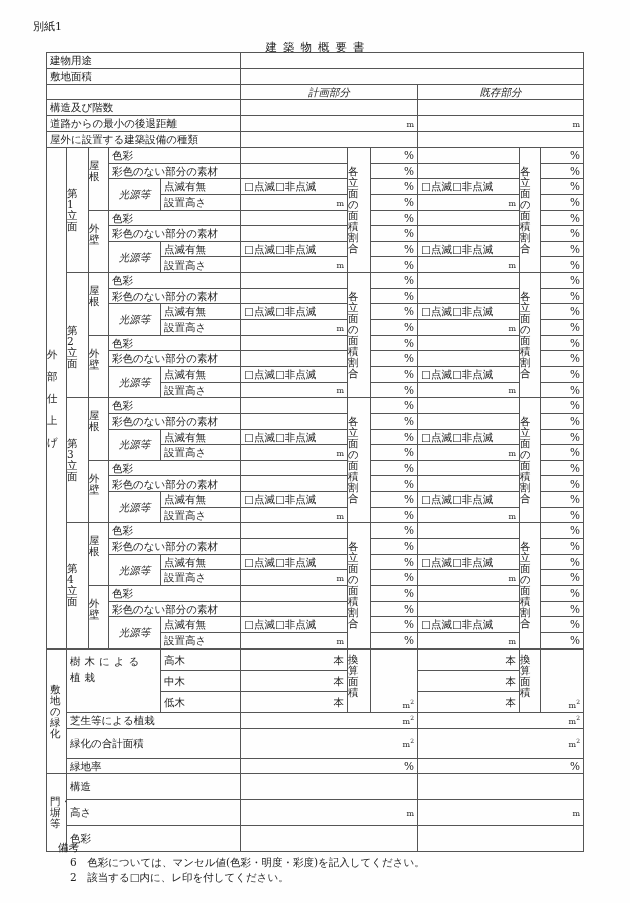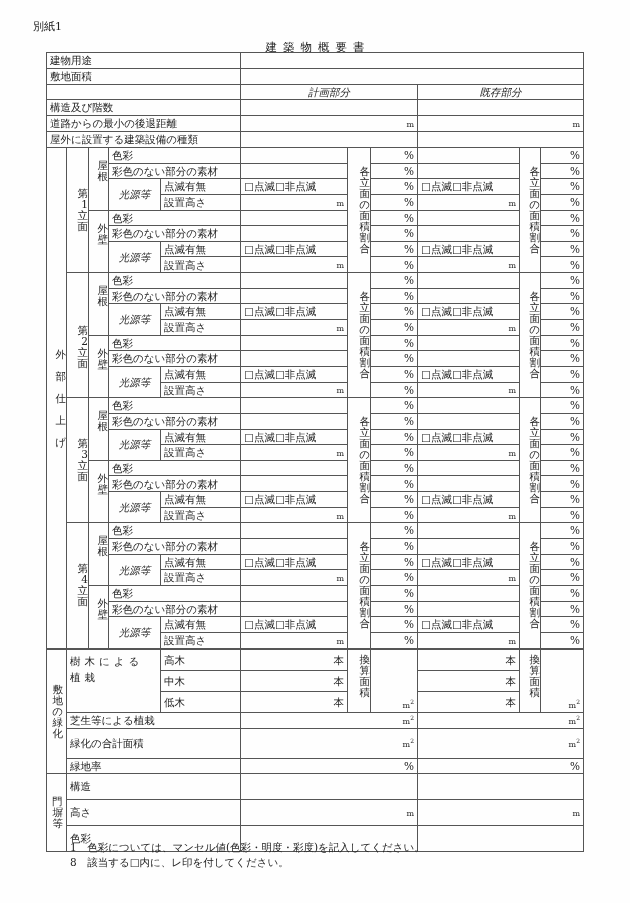--- a/index.html
+++ b/index.html
@@ -5,21 +5,21 @@
   html, body { margin:0; padding:0; background:#fefefe; }
   body { width:630px; height:903px; position:relative; overflow:hidden;
          font-family:"DejaVu Serif","Liberation Serif",serif; color:#222; }
   .abs { position:absolute; }
   .doc-label { left:33px; top:19px; font-size:11px; }
   .doc-title { left:0; width:630px; top:40px; font-size:11.5px; text-align:center; letter-spacing:6px; padding-left:6px; box-sizing:border-box;}
   table { border-collapse:collapse; table-layout:fixed; position:absolute; }
   td { border:1px solid #555; padding:0 3px; font-size:10.5px; line-height:1; overflow:hidden; white-space:nowrap; vertical-align:middle; }
   td.c { text-align:center;font-style:italic; }
   td.r { text-align:right; }
-  td.vert { text-align:right; white-space:normal; padding:0; word-break:break-all; line-height:1.05; }
+  td.vert { text-align:left; white-space:normal; padding:0; word-break:break-all; line-height:1.05; }
   td.vert-top { vertical-align:top; padding-top:4px; }
   .unit { font-size:8px; }
   .sup { font-size:6px; vertical-align:super; }
   .notes { left:58px; top:840px; font-size:10.5px; line-height:15px; }
   .notes .item { padding-left:12px; }
 </style>
 </head>
 <body>
 
 <div class="abs doc-label">別紙1</div>
@@ -396,15 +396,16 @@
   </tr>
   <tr style="height:26px">
     <td colspan="2">色彩</td>
     <td colspan="3"></td>
     <td colspan="3"></td>
   </tr>
 </tbody>
   </table>
 
 <div class="abs notes">
-  <div class="item">1　色彩については、マンセル値(色彩・明度・彩度)を記入してください。</div>
-  <div class="item">8　該当する□内に、レ印を付してください。</div>
+  <div>備考</div>
+  <div class="item">6　色彩については、マンセル値(色彩・明度・彩度)を記入してください。</div>
+  <div class="item">2　該当する□内に、レ印を付してください。</div>
 </div>
 
 </body></html>

